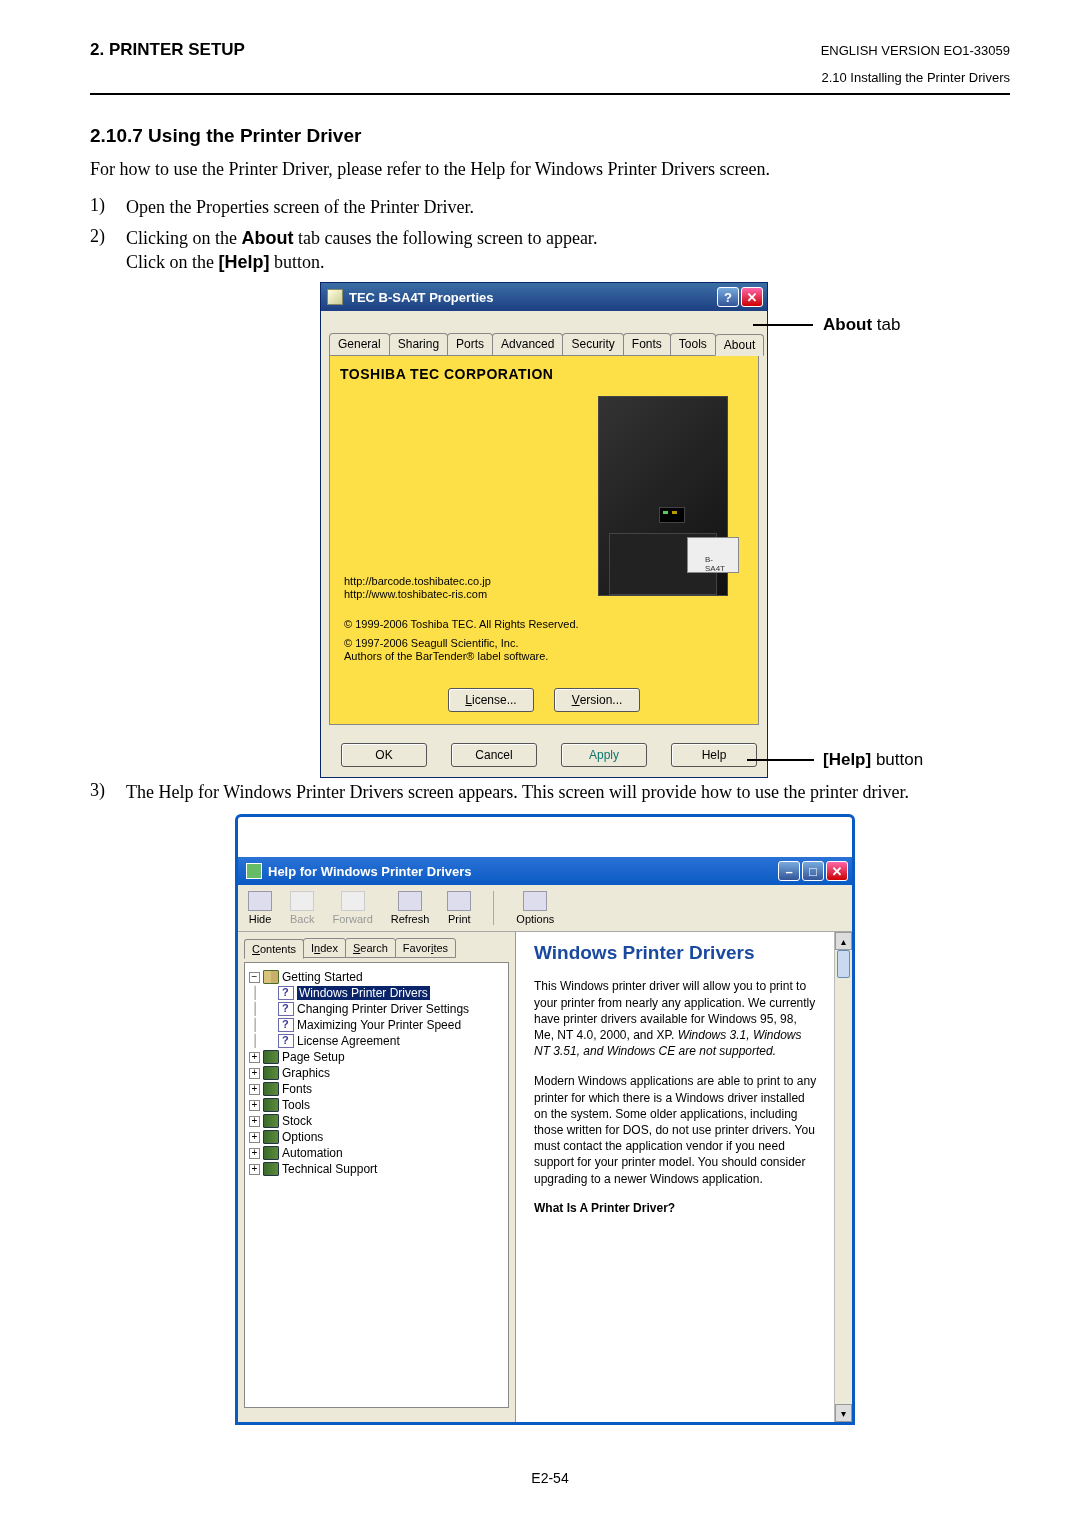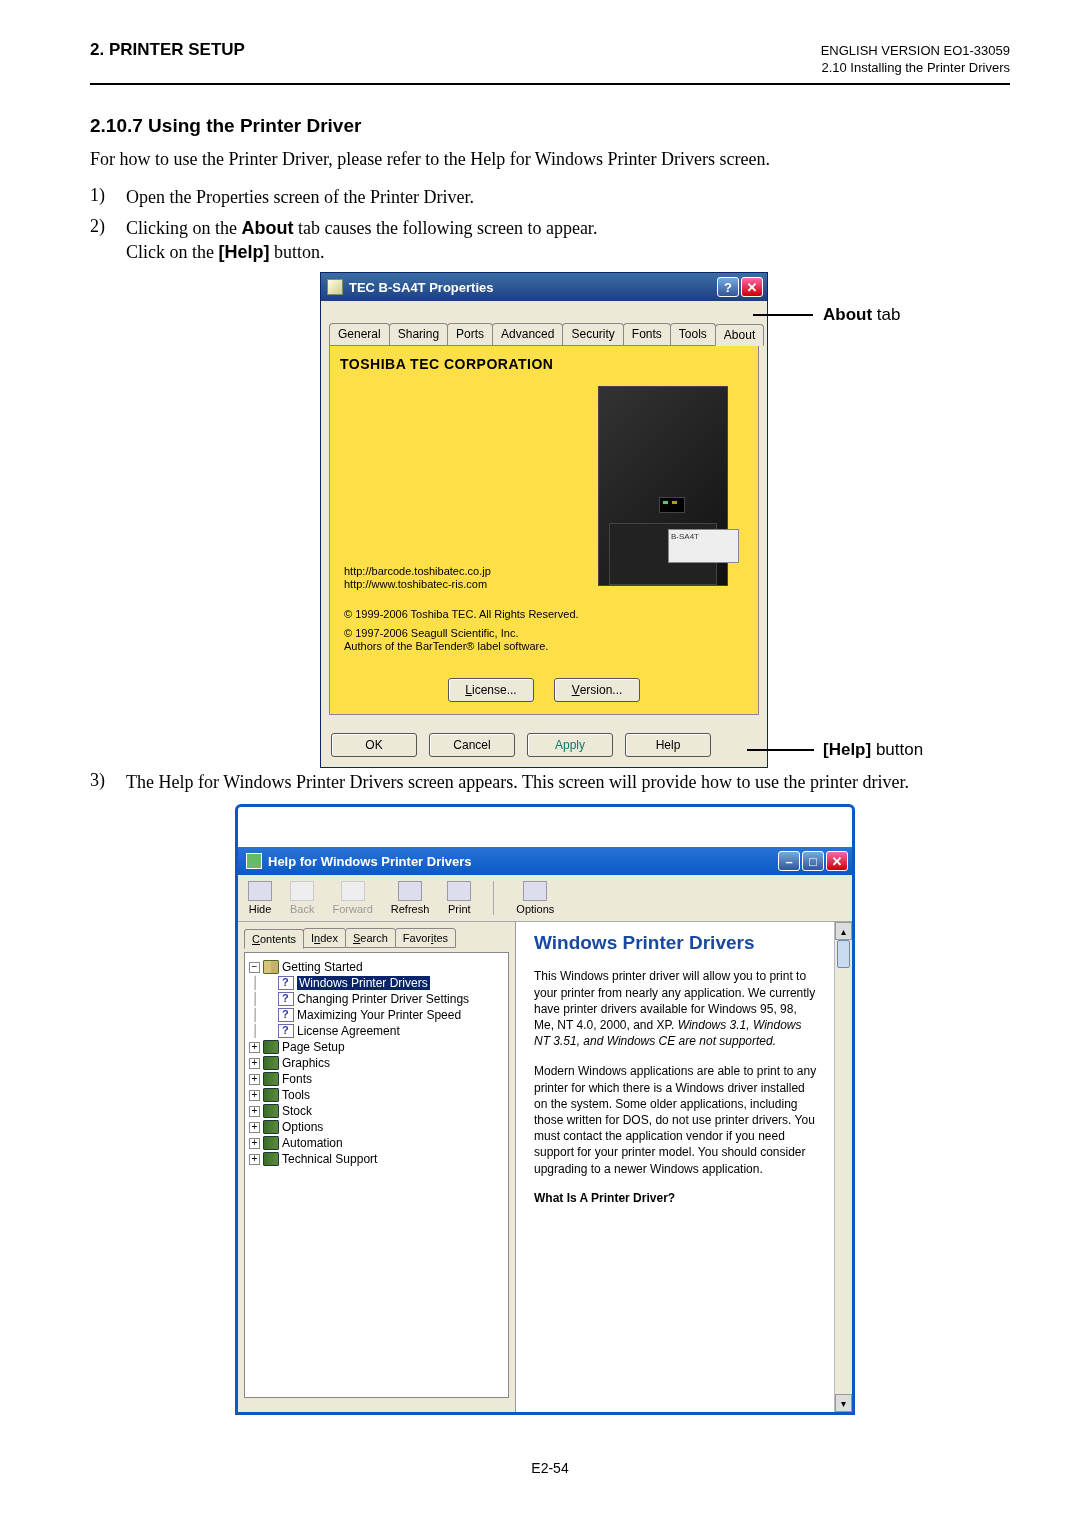--- a/index.html
+++ b/index.html
@@ -26,20 +26,21 @@
     font-size: 17px;
   }
   .header-right {
     font-size: 13px;
     text-align: right;
   }
   .header-sub {
     text-align: right;
     font-family: Arial, sans-serif;
     font-size: 13px;
+    margin-top: 10px;
   }
   .hr {
     border: none;
     border-top: 2px solid #000;
     margin: 8px 0 30px 0;
   }
   .section-title {
     font-family: Arial, sans-serif;
     font-weight: bold;
     font-size: 19px;
@@ -173,22 +174,22 @@
     position: absolute; right: 30px; top: 40px;
     background: linear-gradient(135deg,#333,#111);
     border:1px solid #444;
   }
   .printer-box::before{
     content:""; position:absolute; bottom:0; left:10px; right:10px; height:60px;
     background:#222; border:1px solid #444;
   }
   .printer-box .lbl{
     position:absolute; bottom:22px; right:-12px;
-    width:71px; height:34px; background:#eee; border:1px solid #888;
-    font-size:8px; padding:2px; color:#333;
+    width:52px; height:34px; background:#eee; border:1px solid #888;
+    font-size:8px; padding:17px; color:#333;
   }
   .printer-box .led{
     position:absolute; top:110px; left:60px; width:26px; height:16px;
     background:#000; border:1px solid #444;
   }
   .printer-box .led::before{content:""; position:absolute; top:3px; left:3px; width:5px; height:3px; background:#5c5;}
   .printer-box .led::after{content:""; position:absolute; top:3px; left:12px; width:5px; height:3px; background:#b90;}
 
   .urls {
     position: absolute; left: 14px; bottom: 122px;
@@ -201,21 +202,21 @@
     display:flex; justify-content:center; gap:20px;
   }
   .winbtn {
     min-width:86px; height:24px;
     background:#ece9d8; border:1px solid #555; border-radius:3px;
     box-shadow: inset 1px 1px 0 #fff;
     font-size:12px; display:flex; align-items:center; justify-content:center;
     padding:0 10px;
   }
   .dlg-footer {
-    display:flex; justify-content:flex-start; gap:12px;
+    display:flex; justify-content:flex-end; gap:24px;
     padding: 10px;
   }
   .winbtn.disabled { color:#0f766e; }
 
   
   .help-win {
     width: 620px;
     margin: 10px 0 0 145px;
     border: 3px solid #0a5ac4;
     border-radius: 6px 6px 0 0;

